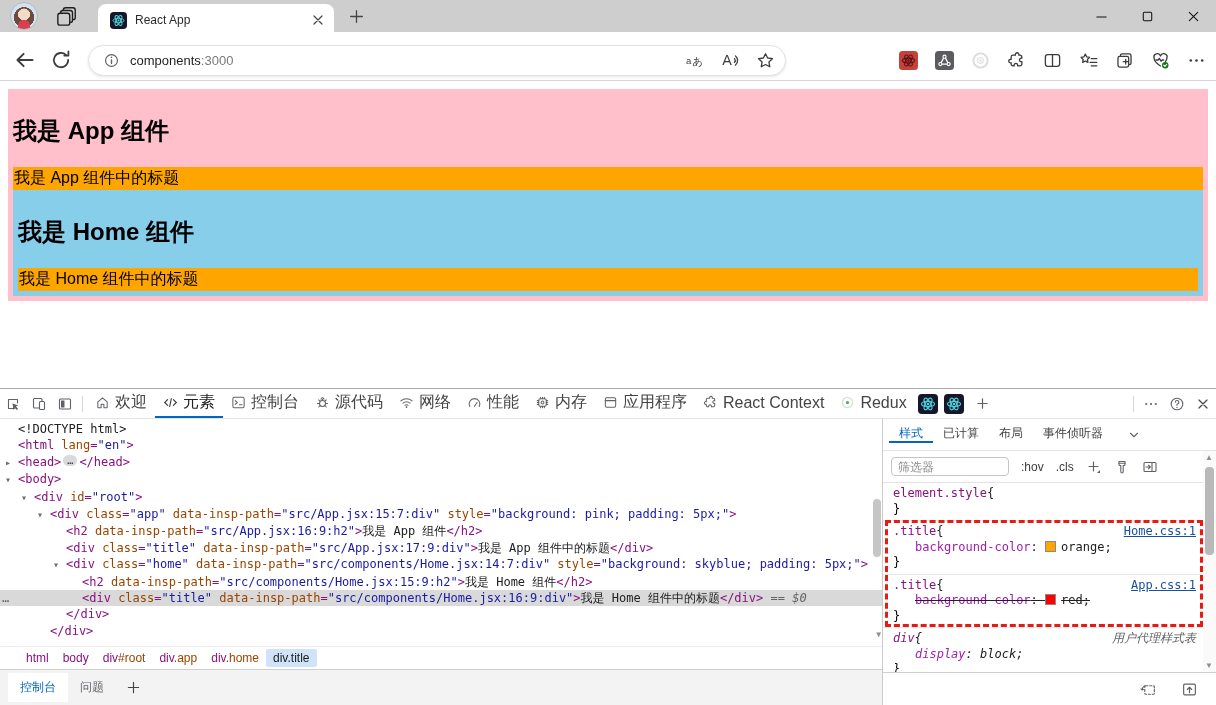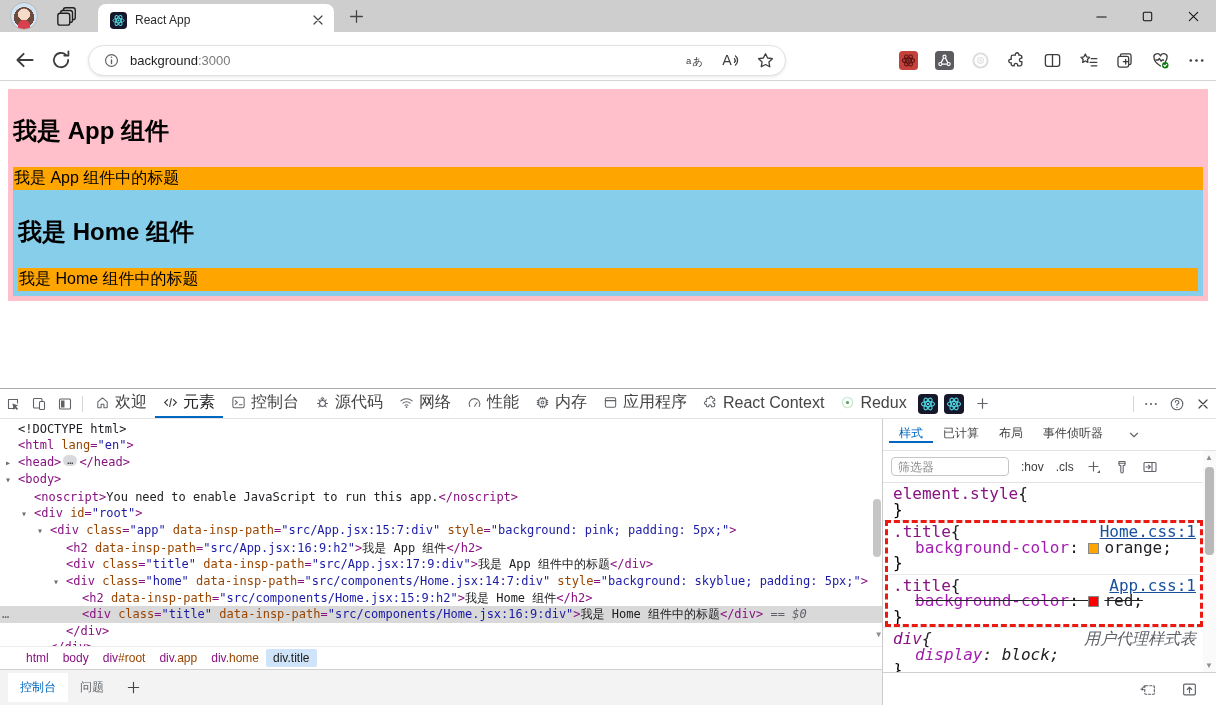--- a/index.html
+++ b/index.html
@@ -106,21 +106,21 @@
   .sp-tab.active{color:#0067c0;border-bottom-color:#0067c0;}
   .sp-chev{width:14px;height:14px;margin-left:14px;color:#5f6368;}
   .sp-toolbar{height:32px;flex:0 0 32px;display:flex;align-items:center;border-bottom:1px solid #e3e3e3;
               padding:0 18px 0 8px;gap:12px;box-sizing:border-box;}
   .sp-filter{width:118px;height:19px;border:1px solid #c6c6c6;border-radius:4px;font-size:12px;padding:0 6px;
              font-family:"Liberation Sans",sans-serif;color:#333;box-sizing:border-box;}
   .sp-filter::placeholder{color:#8a8a8a;}
   .sp-lbl{font-size:12px;color:#3c3c3c;}
   .sp-toolbar .icn{width:16px;height:16px;color:#5f6368;}
   .sp-content{flex:1;position:relative;overflow:hidden;font-family:"DejaVu Sans Mono","Liberation Mono",monospace;
-              font-size:16px;line-height:15.5px;padding-right:14px;}
+              font-size:12px;line-height:15.5px;padding-right:14px;}
   .sp-sec{padding:3px 6px 3px 10px;border-bottom:1px solid #e4e9ec;}
   .sp-sec.ua{font-style:italic;}
   .sec-head{display:flex;}
   .sel-name{color:#881280;}
   .sec-head .brace{color:#202124;}
   .css-link{margin-left:auto;color:#19509e;text-decoration:underline;white-space:nowrap;}
   .ua-label{margin-left:auto;color:#5f6368;white-space:nowrap;}
   .decl{padding-left:22px;color:#202124;}
   .decl .pname{color:#a21caf;}
   .decl.struck{text-decoration:line-through;}
@@ -209,21 +209,21 @@
         </svg>
       </span>
     <div class="addrbar">
       <span class="icn info">
           <svg viewBox="0 0 16 16" fill="none" stroke="#5f6368" stroke-width="1.1" stroke-linecap="round" stroke-linejoin="round">
             <circle cx="8" cy="8" r="5.6"></circle>
             <path d="M8 7.4v3.4" stroke-width="1.3"></path>
             <circle cx="8" cy="5" r=".75" fill="#5f6368" stroke="none"></circle>
           </svg>
         </span>
-      <span class="host">background</span>
+      <span class="host">components</span>
         <span class="port">:3000</span>
       <span class="spacer"></span>
       <span id="addr-icons" style="display:flex;align-items:center;">
           <span class="icn abtn">
             <svg viewBox="0 0 20 16">
               <text x="0" y="11.5" font-size="10" fill="#3d3d3d" font-family="Liberation Sans,sans-serif">a</text>
               <text x="6.5" y="13" font-size="11" fill="#3d3d3d" font-family="Liberation Sans,sans-serif">あ</text>
             </svg>
           </span>
           <span class="icn abtn">
@@ -502,21 +502,20 @@
     </div>
 
     <div class="dt-main">
       <div class="dt-left">
         <div class="domtree">
           <div id="dom-lines">
               <div class="dl" style="padding-left: 18px;"><span class="tk-d">&lt;!DOCTYPE html&gt;</span></div>
               <div class="dl" style="padding-left: 18px;"><span class="tk-t">&lt;html</span><span class="tk-a"> lang</span><span class="tk-t">=</span><span class="tk-v">"en"</span><span class="tk-t">&gt;</span></div>
               <div class="dl" style="padding-left: 18px;"><span class="arrow">▸</span><span class="tk-t">&lt;head&gt;</span><span class="echip">…</span><span class="tk-t">&lt;/head&gt;</span></div>
               <div class="dl" style="padding-left: 18px;"><span class="arrow">▾</span><span class="tk-t">&lt;body&gt;</span></div>
-              <div class="dl" style="padding-left: 34px;"><span class="tk-t">&lt;noscript&gt;</span><span class="tk-x">You need to enable JavaScript to run this app.</span><span class="tk-t">&lt;/noscript&gt;</span></div>
               <div class="dl" style="padding-left: 34px;"><span class="arrow">▾</span><span class="tk-t">&lt;div</span><span class="tk-a"> id</span><span class="tk-t">=</span><span class="tk-v">"root"</span><span class="tk-t">&gt;</span></div>
               <div class="dl" style="padding-left: 50px;"><span class="arrow">▾</span><span class="tk-t">&lt;div</span><span class="tk-a"> class</span><span class="tk-t">=</span><span class="tk-v">"app"</span><span class="tk-a"> data-insp-path</span><span class="tk-t">=</span><span class="tk-v">"src/App.jsx:15:7:div"</span><span class="tk-a"> style</span><span class="tk-t">=</span><span class="tk-v">"background: pink; padding: 5px;"</span><span class="tk-t">&gt;</span></div>
               <div class="dl" style="padding-left: 66px;"><span class="tk-t">&lt;h2</span><span class="tk-a"> data-insp-path</span><span class="tk-t">=</span><span class="tk-v">"src/App.jsx:16:9:h2"</span><span class="tk-t">&gt;</span><span class="tk-x">我是 App 组件</span><span class="tk-t">&lt;/h2&gt;</span></div>
               <div class="dl" style="padding-left: 66px;"><span class="tk-t">&lt;div</span><span class="tk-a"> class</span><span class="tk-t">=</span><span class="tk-v">"title"</span><span class="tk-a"> data-insp-path</span><span class="tk-t">=</span><span class="tk-v">"src/App.jsx:17:9:div"</span><span class="tk-t">&gt;</span><span class="tk-x">我是 App 组件中的标题</span><span class="tk-t">&lt;/div&gt;</span></div>
               <div class="dl" style="padding-left: 66px;"><span class="arrow">▾</span><span class="tk-t">&lt;div</span><span class="tk-a"> class</span><span class="tk-t">=</span><span class="tk-v">"home"</span><span class="tk-a"> data-insp-path</span><span class="tk-t">=</span><span class="tk-v">"src/components/Home.jsx:14:7:div"</span><span class="tk-a"> style</span><span class="tk-t">=</span><span class="tk-v">"background: skyblue; padding: 5px;"</span><span class="tk-t">&gt;</span></div>
               <div class="dl" style="padding-left: 82px;"><span class="tk-t">&lt;h2</span><span class="tk-a"> data-insp-path</span><span class="tk-t">=</span><span class="tk-v">"src/components/Home.jsx:15:9:h2"</span><span class="tk-t">&gt;</span><span class="tk-x">我是 Home 组件</span><span class="tk-t">&lt;/h2&gt;</span></div>
               <div class="dl sel" style="padding-left: 82px;"><span class="gut">…</span><span class="tk-t">&lt;div</span><span class="tk-a"> class</span><span class="tk-t">=</span><span class="tk-v">"title"</span><span class="tk-a"> data-insp-path</span><span class="tk-t">=</span><span class="tk-v">"src/components/Home.jsx:16:9:div"</span><span class="tk-t">&gt;</span><span class="tk-x">我是 Home 组件中的标题</span><span class="tk-t">&lt;/div&gt;</span><span class="tk-g"> == $0</span></div>
               <div class="dl" style="padding-left: 66px;"><span class="tk-t">&lt;/div&gt;</span></div>
               <div class="dl" style="padding-left: 50px;"><span class="tk-t">&lt;/div&gt;</span></div>
             </div>

